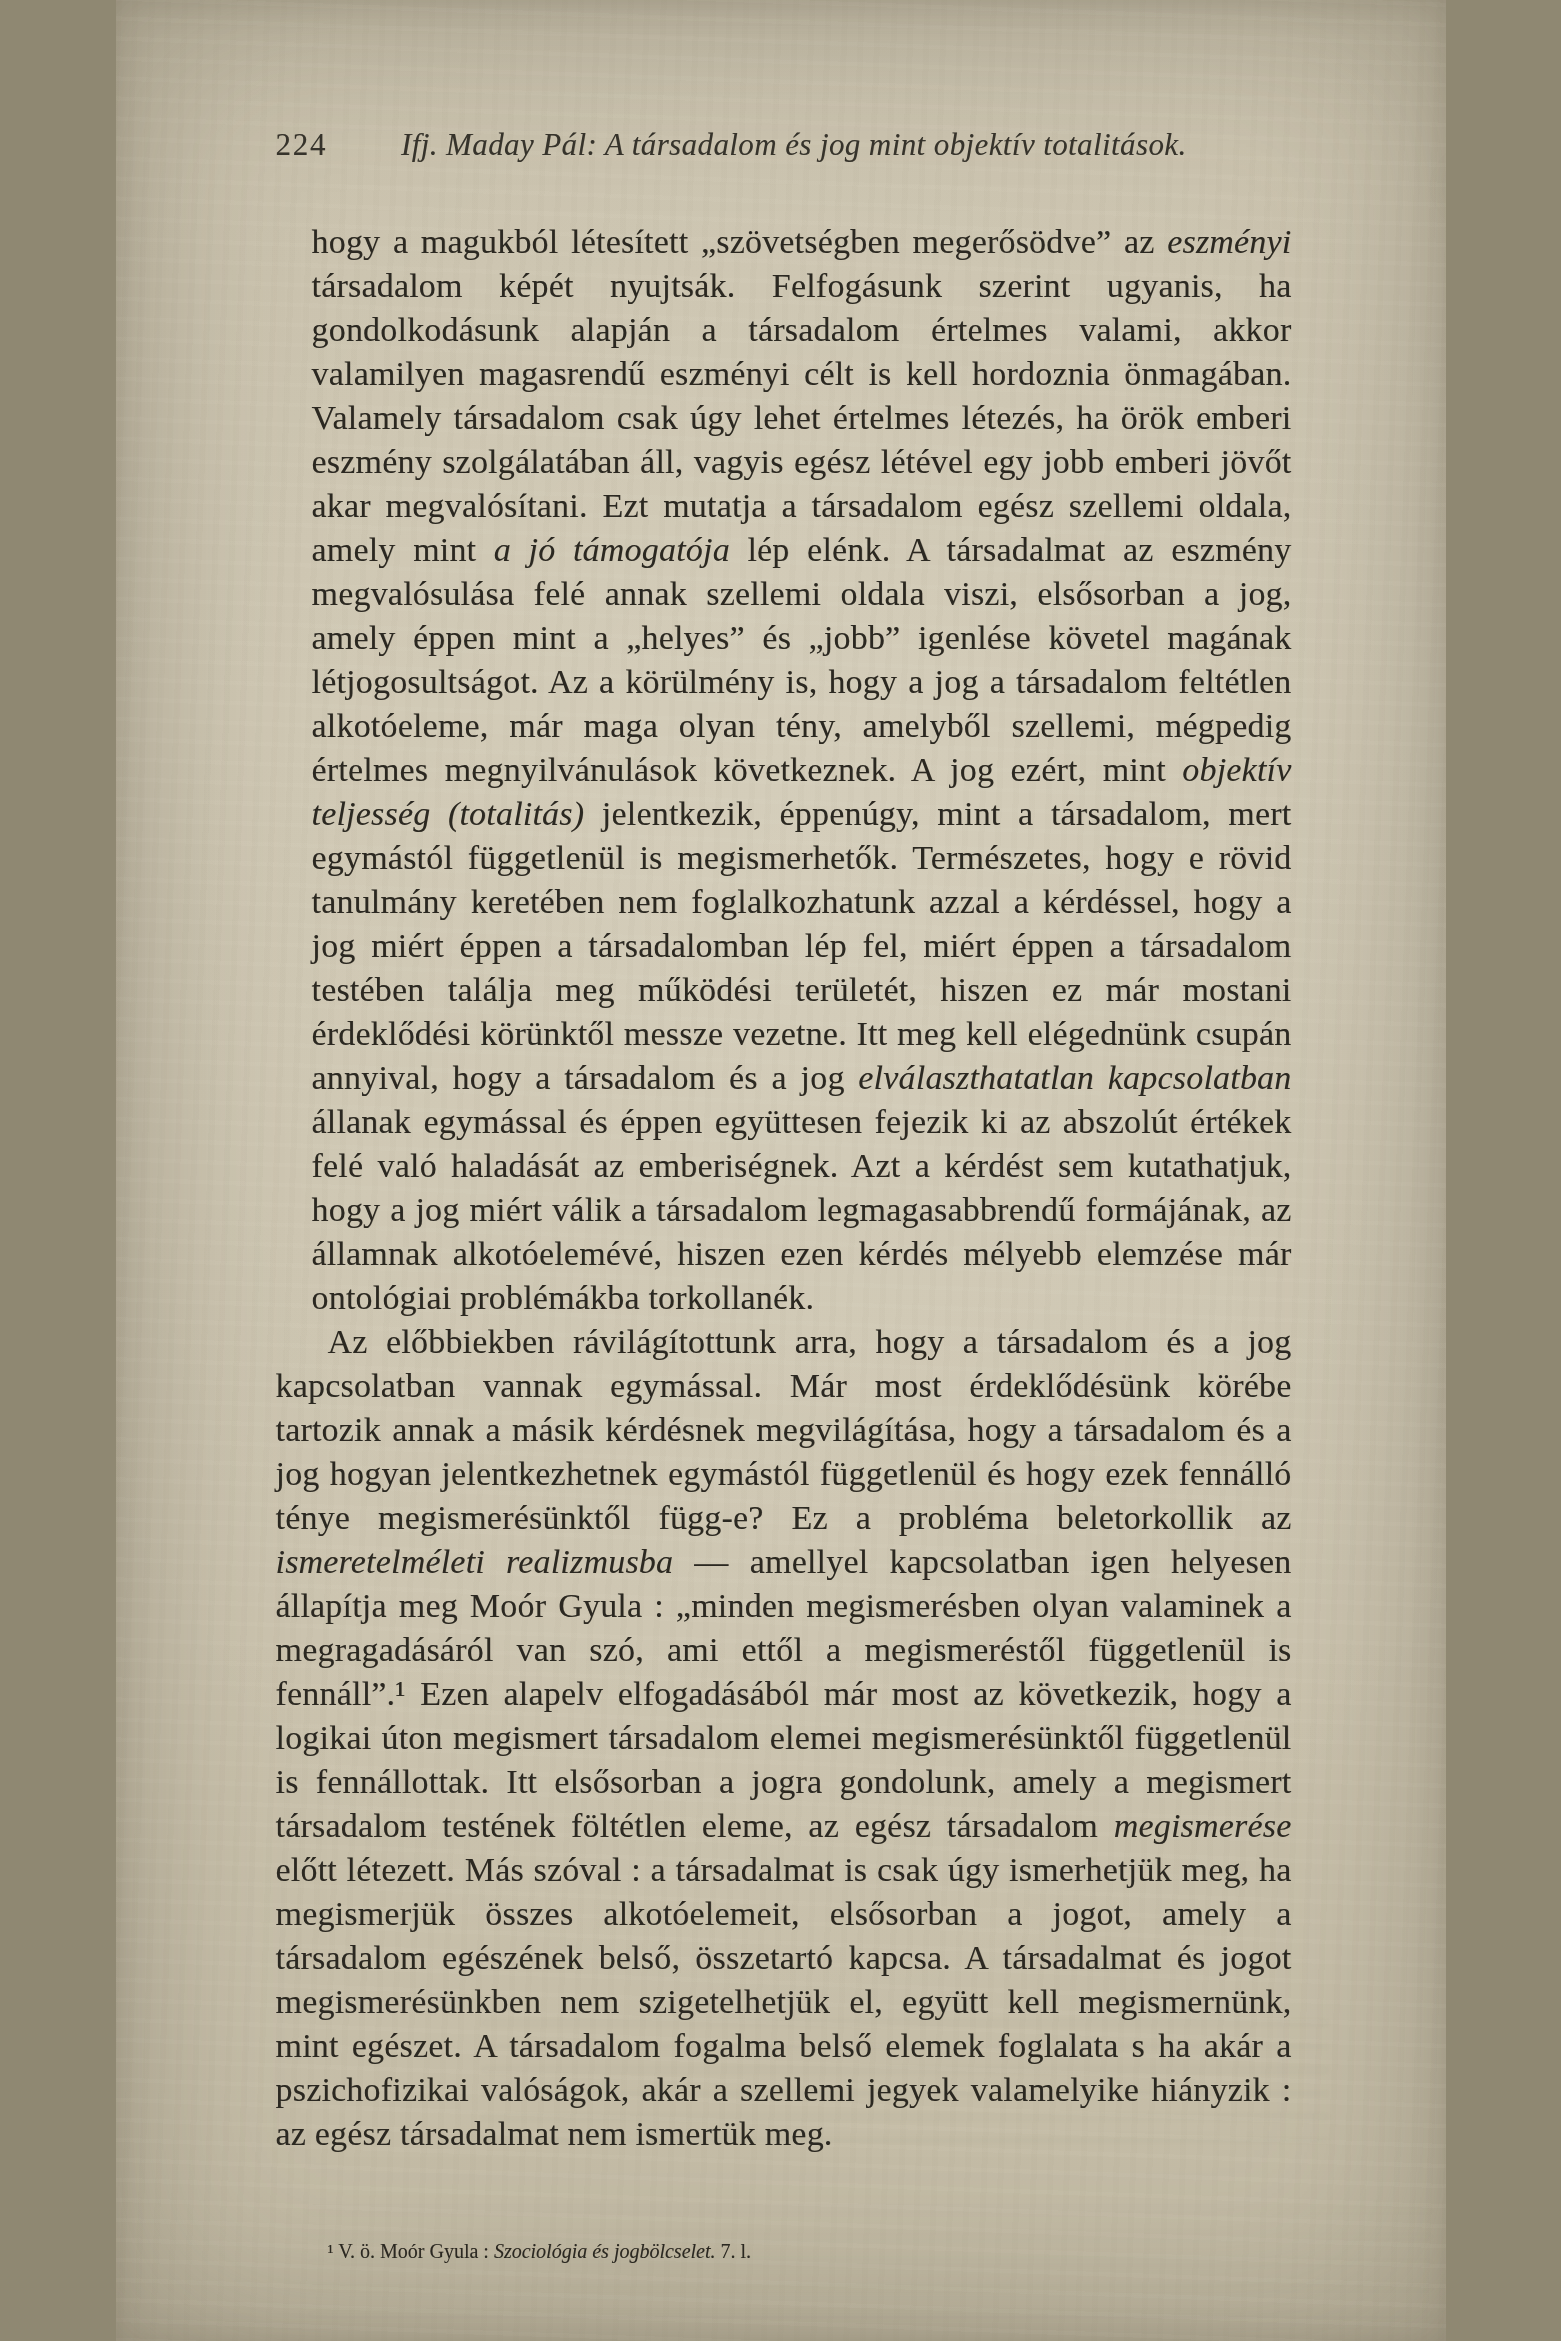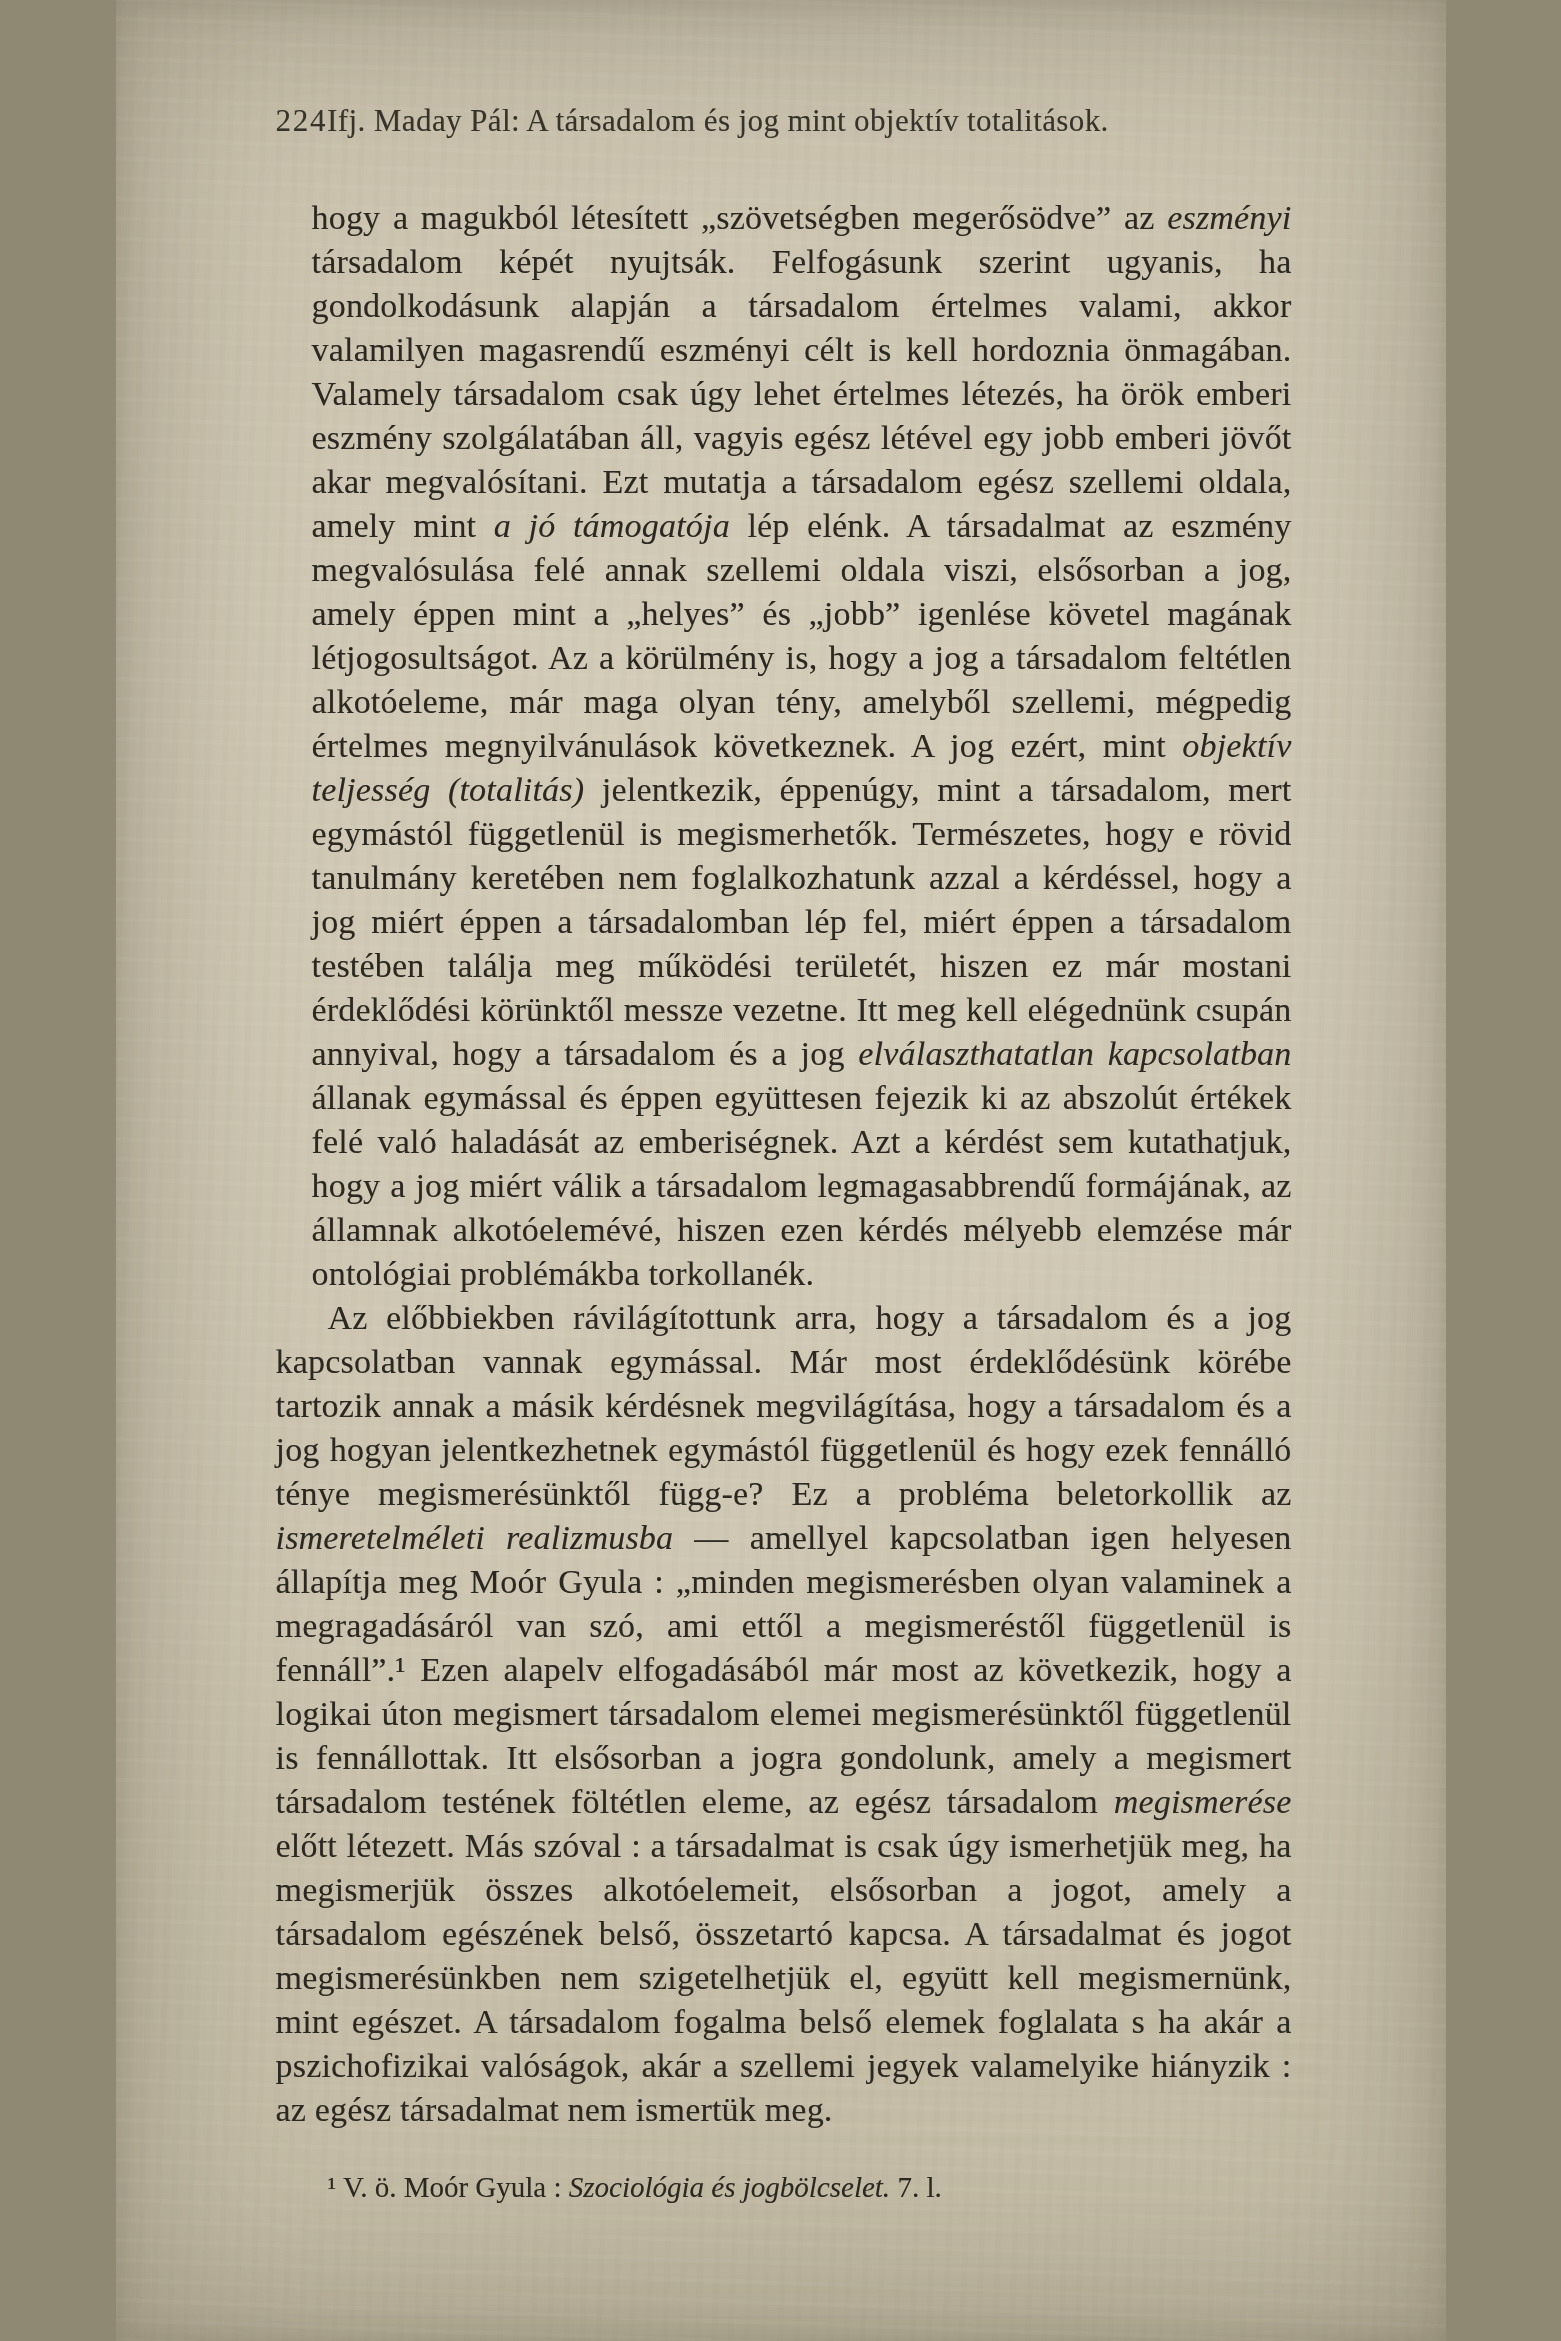--- a/index.html
+++ b/index.html
@@ -61,44 +61,46 @@
     font-size: 31px;
     line-height: 38px;
     color: #36332b;
     margin-bottom: 56px;
   }
   .page-number {
     letter-spacing: 1.7px;
   }
   .running-title {
     flex: 1;
-    text-align: left;
+    text-align: center;
+    font-style: italic;
     padding-right: 31px;
     letter-spacing: 0.4px;
+    margin-top: 24px;
   }
   .body-text {
     font-size: 34px;
     line-height: 44px;
     text-align: justify;
     letter-spacing: 0.2px;
   }
   .para {
     margin: 0;
     text-indent: 52px;
   }
   .para.continuation {
     text-indent: 0;
     margin-left: 36px;
   }
   .body-text em, .footnote em {
     font-style: italic;
   }
   .footnote {
-    margin-top: 36px;
-    font-size: 29px;
+    margin-top: 76px;
+    font-size: 20px;
     line-height: 38px;
     text-indent: 52px;
     text-align: left;
   }
 </style>
 </head>
 <body>
 
 <div class="page">
 

